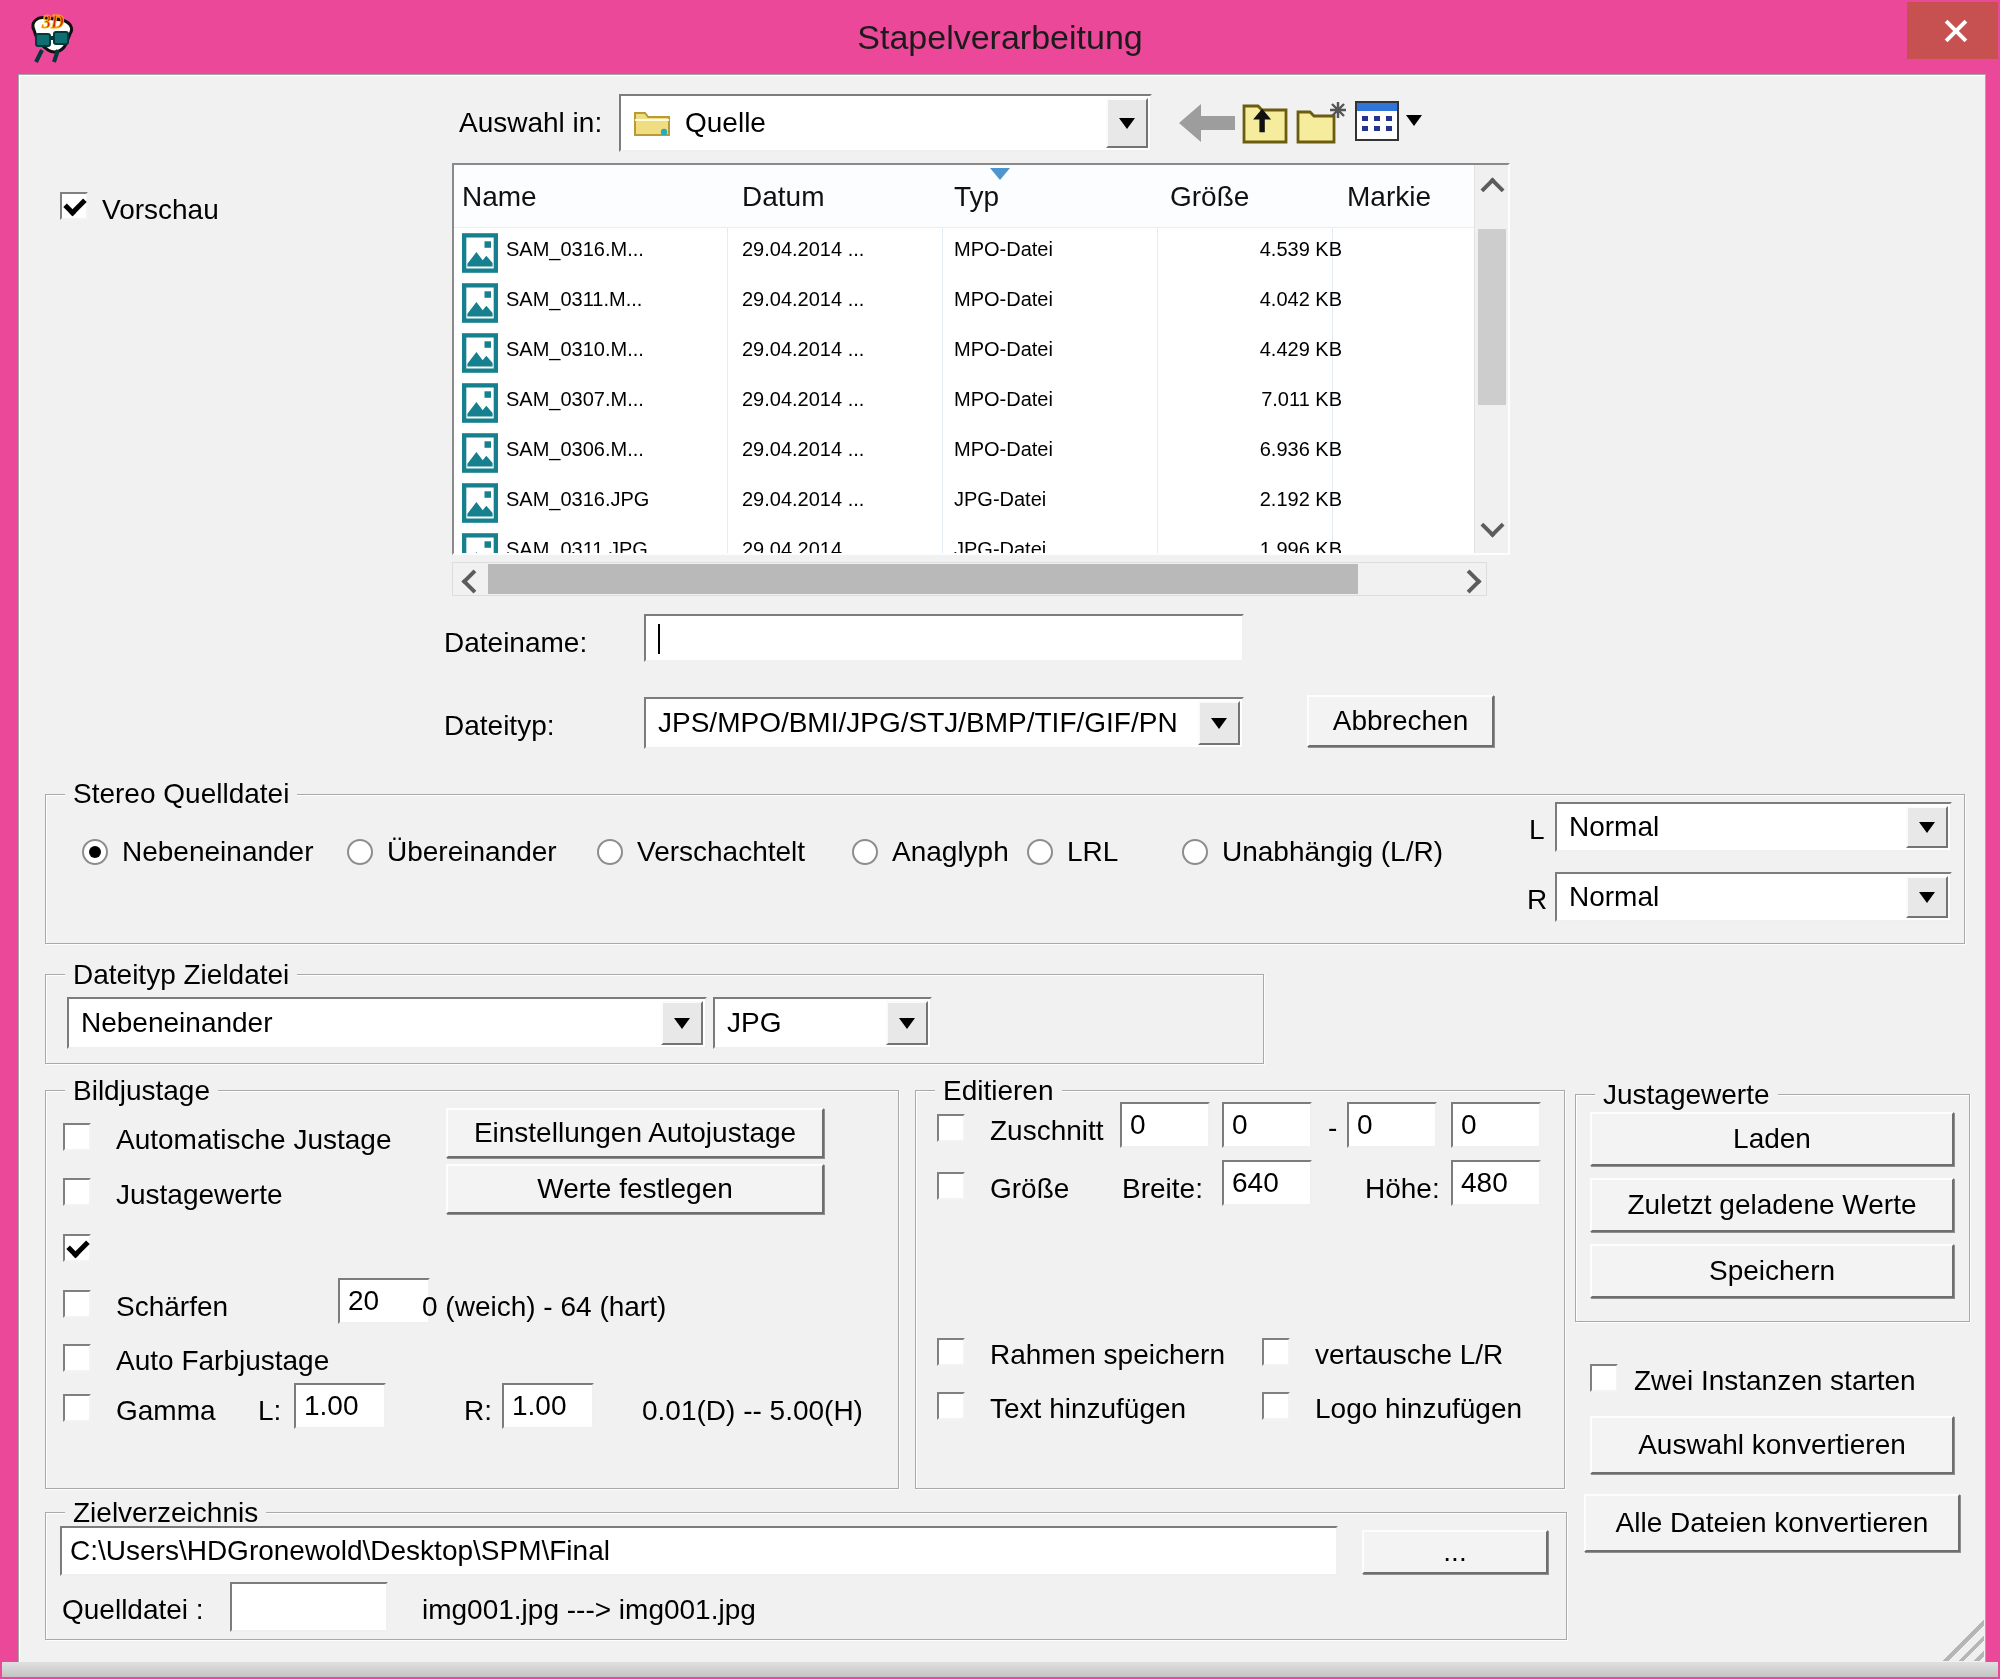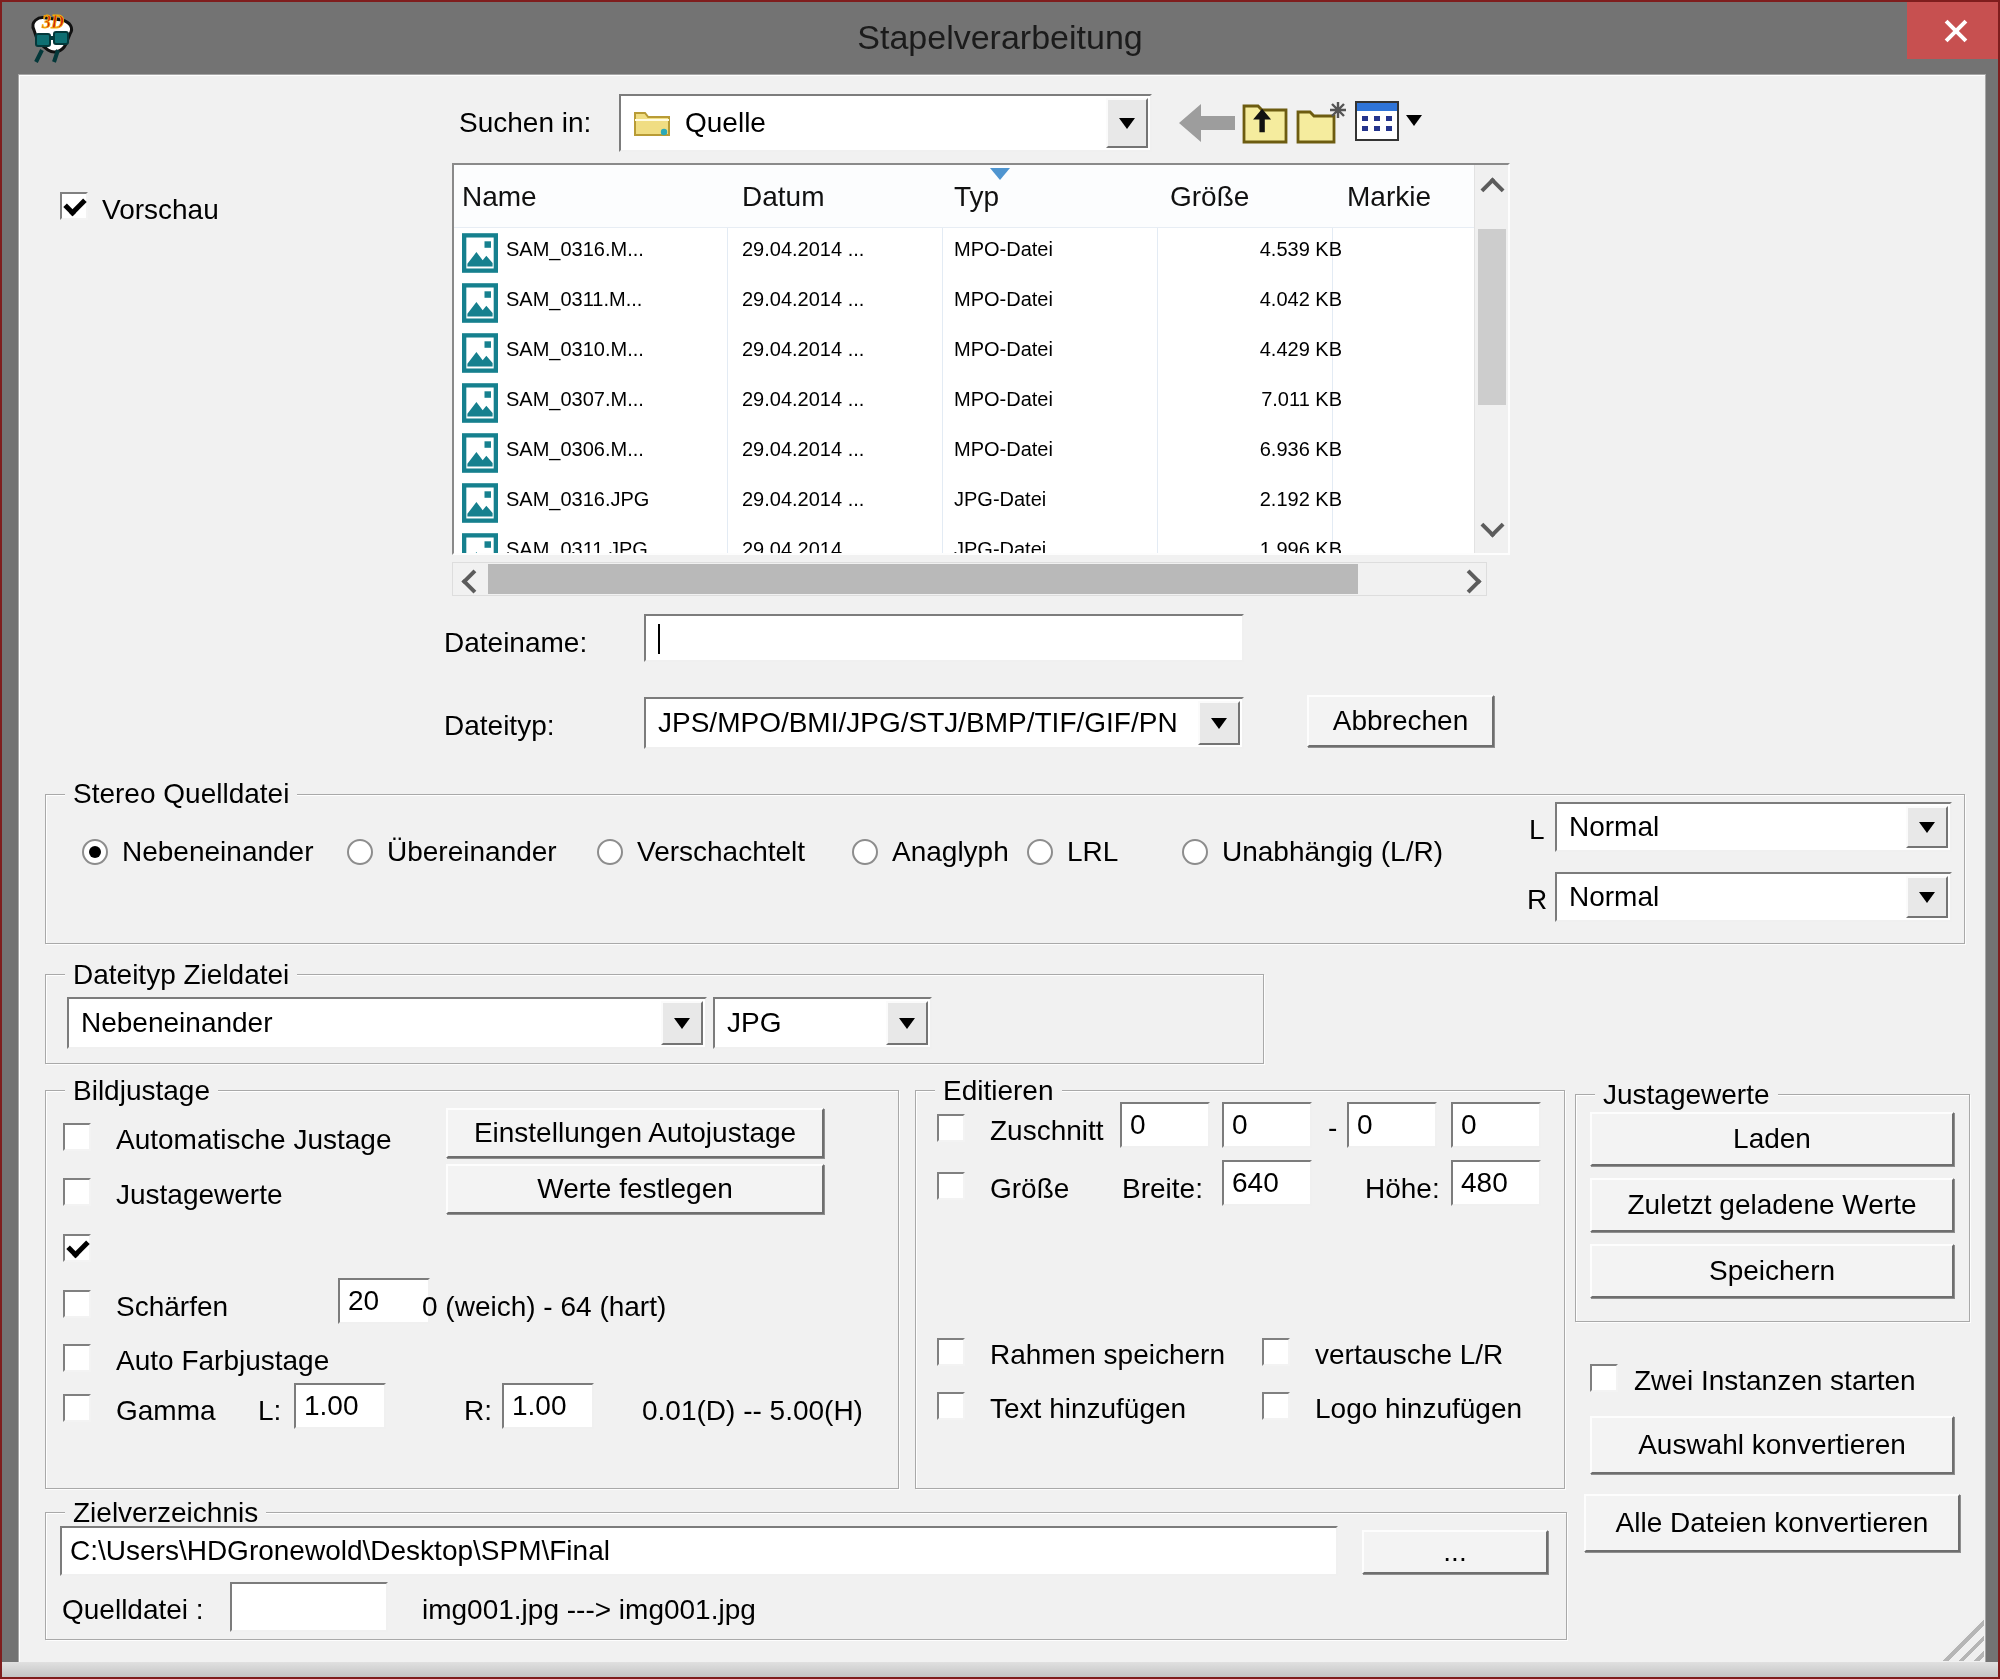--- a/index.html
+++ b/index.html
@@ -1,16 +1,16 @@
 <!DOCTYPE html>
 <html><head>
 <meta charset="utf-8">
 <style>
   html,body{margin:0;padding:0;background:#cfcfcf;}
-  .win{position:relative;width:2000px;height:1679px;background:#737373;border:2px solid #7f1d1d;
+  .win{position:relative;width:2000px;height:1679px;background:#ec4899;border:2px solid #ec4899;
        box-sizing:border-box;font-family:"Liberation Sans",sans-serif;color:#000;overflow:hidden;}
   .abs{position:absolute;}
   .lbl{position:absolute;font-size:28px;white-space:nowrap;}
   .title{position:absolute;top:16px;left:0;width:100%;text-align:center;font-size:34px;color:#1b1b1b;}
   .close{position:absolute;left:1905px;top:0;width:95px;height:57px;background:#c75050;
          display:flex;align-items:center;justify-content:center;}
   .close .x{position:relative;width:30px;height:30px;}
   .close .x::before,.close .x::after{content:"";position:absolute;left:14px;top:1px;width:4px;height:28px;background:#fff;}
   .close .x::before{transform:rotate(45deg);} .close .x::after{transform:rotate(-45deg);}
   .panel{position:absolute;left:16px;top:72px;width:1966px;height:1588px;background:#f1f1f1;
@@ -77,21 +77,21 @@
     <path d="M8 20 l-3 6 M16 20 l-2 6" stroke="#04383a" stroke-width="2"></path>
   </svg>
   <div class="title">Stapelverarbeitung</div>
   <div class="close">
       <span class="x"></span>
     </div>
 
   <div class="panel"></div>
   <div class="bottomstrip"></div>
 
-  <div class="lbl" style="left:457px;top:105px">Suchen in:</div>
+  <div class="lbl" style="left:457px;top:105px">Auswahl in:</div>
   <div class="combo" style="left:617px;top:92px;width:533px;height:58px">
     <svg class="abs" style="left:12px;top:11px" width="38" height="32" viewBox="0 0 19 16">
       <path d="M1 14 V3 h5 l1.6 2 H18 v9 z" fill="#f0dd82" stroke="#b89b35"></path>
       <path d="M1 6.5 h17" stroke="#fffbe0" stroke-width="1"></path>
       <circle cx="15.5" cy="12.5" r="1.6" fill="#2aa9b8"></circle>
     </svg>
     <span class="combo-text" style="left:64px">Quelle</span>
     <span class="combo-btn">
         <span class="tri"></span>
       </span>

